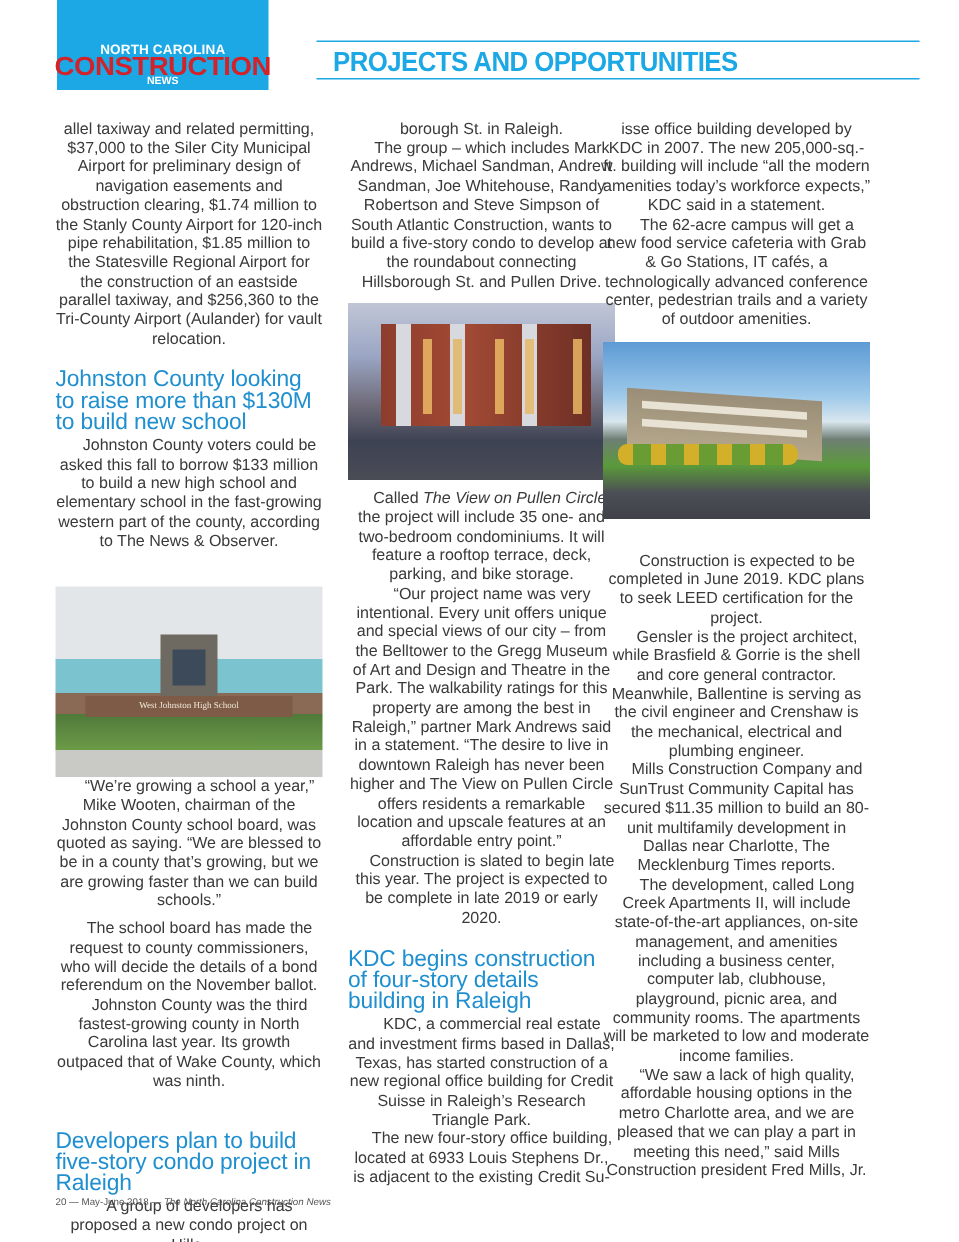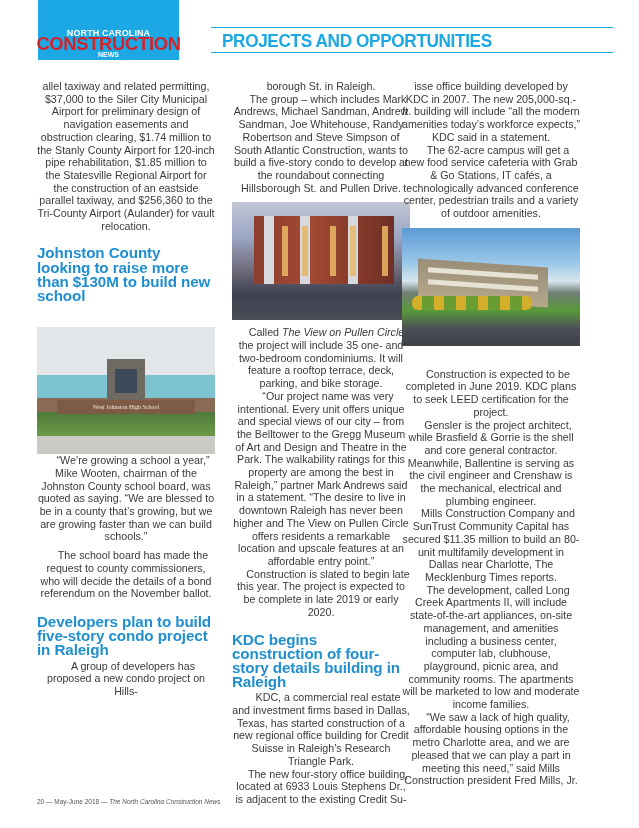--- a/index.html
+++ b/index.html
@@ -13,21 +13,21 @@
               transform:scaleX(1.05); transform-origin:center; }
   .logo .l3 { position:absolute; left:0; right:0; top:51px; text-align:center; color:#fff;
               font-weight:bold; font-size:7px; line-height:7px; }
   .hline { position:absolute; left:211px; width:402px; height:1px; background:#1ba8e4; }
   .section-title { position:absolute; left:222px; top:31px; color:#1ba8e4; font-weight:bold;
               font-size:18.5px; line-height:20px; letter-spacing:-0.4px; transform:scaleX(0.93);
               transform-origin:left; white-space:nowrap; }
   .col { position:absolute; top:80px; width:178px; font-size:10.7px; line-height:12.7px; }
   .col p { margin:0; text-align:center; }
   .col p.ind { text-indent:14px; }
-  .col h2 { margin:0; font-weight:bold; color:#1f8fd0; font-size:15.2px; line-height:14.2px;
+  .col h2 { margin:0; font-weight:normal; color:#1f8fd0; font-size:15.2px; line-height:14.2px;
             letter-spacing:-0.1px; }
   .col .em { font-style:italic; }
   .photo { display:block; width:178px; overflow:hidden; position:relative; }
   .footer { position:absolute; left:37px; top:798px; font-size:6.5px; color:#555; white-space:nowrap; }
   .footer .it { font-style:italic; }
   .school-photo { height:127px; background:linear-gradient(#e3e6e8 0%, #e3e6e8 38%, #7ac3cf 38%, #7ac3cf 56%, #8a6a55 56%, #8a6a55 67%, #4f7a3a 67%, #6c9b48 86%, #c9c9c5 86%); }
   .school-photo .tower { position:absolute; left:70px; top:32px; width:38px; height:48px; background:#6e6a62; }
   .school-photo .tower::after { content:""; position:absolute; left:8px; top:10px; width:22px; height:24px; background:#3c4a5a; }
   .school-photo .sign { position:absolute; left:20px; top:73px; width:138px; height:14px; background:#7d5b47; color:#efe6d8; font-size:6px; text-align:center; line-height:14px; font-family:"Liberation Serif", serif; }
   .condo-photo { height:118px; background:linear-gradient(#c1c6d6 0%, #9aa6c4 30%, #6e6a78 58%, #3d4253 78%, #4a4c55 100%); }
@@ -47,27 +47,29 @@
   <div class="l2">CONSTRUCTION</div>
   <div class="l3">NEWS</div>
 </div>
 <div class="hline" style="top:27px"></div>
 <div class="section-title">PROJECTS AND OPPORTUNITIES</div>
 <div class="hline" style="top:52px"></div>
 
 <div class="col" style="left:37px">
   <p>allel taxiway and related permitting, $37,000 to the Siler City Municipal Airport for preliminary design of navigation easements and obstruction clearing, $1.74 million to the Stanly County Airport for 120-inch pipe rehabilitation, $1.85 million to the Statesville Regional Airport for the construction of an eastside parallel taxiway, and $256,360 to the Tri-County Airport (Aulander) for vault relocation.</p>
   <h2 style="margin-top:14px">Johnston County looking to raise more than $130M to build new school</h2>
+  <p class="ind" style="margin-top:2px">Johnston County voters could be asked this fall to borrow $133 million to build a new high school and elementary school in the fast-growing western part of the county, according to The News &amp; Observer.</p>
   <div class="photo school-photo" style="margin-top:24px" title="West Johnston High School entrance sign">
     <div class="tower"></div>
     <div class="sign">West Johnston High School</div>
   </div>
   <p class="ind">“We’re growing a school a year,” Mike Wooten, chairman of the Johnston County school board, was quoted as saying. “We are blessed to be in a county that’s growing, but we are growing faster than we can build schools.”</p>
   <p class="ind" style="margin-top:6px">The school board has made the request to county commissioners, who will decide the details of a bond referendum on the November ballot.</p>
-  <h2 style="margin-top:15px">Developers plan to build five-story condo project in Raleigh</h2>
+  <p class="ind">Johnston County was the third fastest-growing county in North Carolina last year. Its growth outpaced that of Wake County, which was ninth.</p>
+  <h2 style="margin-top:26px">Developers plan to build five-story condo project in Raleigh</h2>
   <p class="ind" style="margin-top:2px">A group of developers has proposed a new condo project on Hills-</p>
 </div>
 
 <div class="col" style="left:232px">
   <p>borough St. in Raleigh.</p>
   <p class="ind">The group – which includes Mark Andrews, Michael Sandman, Andrew Sandman, Joe Whitehouse, Randy Robertson and Steve Simpson of South Atlantic Construction, wants to build a five-story condo to develop at the roundabout connecting Hillsborough St. and Pullen Drive.</p>
   <div class="photo condo-photo" style="margin-top:8px" title="Rendering of The View on Pullen Circle condo building">
     <div class="bldg"></div>
   </div>
   <p class="ind" style="margin-top:6px"><span>Called </span><span class="em">The View on Pullen Circle</span><span>, the project will include 35 one- and two-bedroom condominiums. It will feature a rooftop terrace, deck, parking, and bike storage.</span></p>

